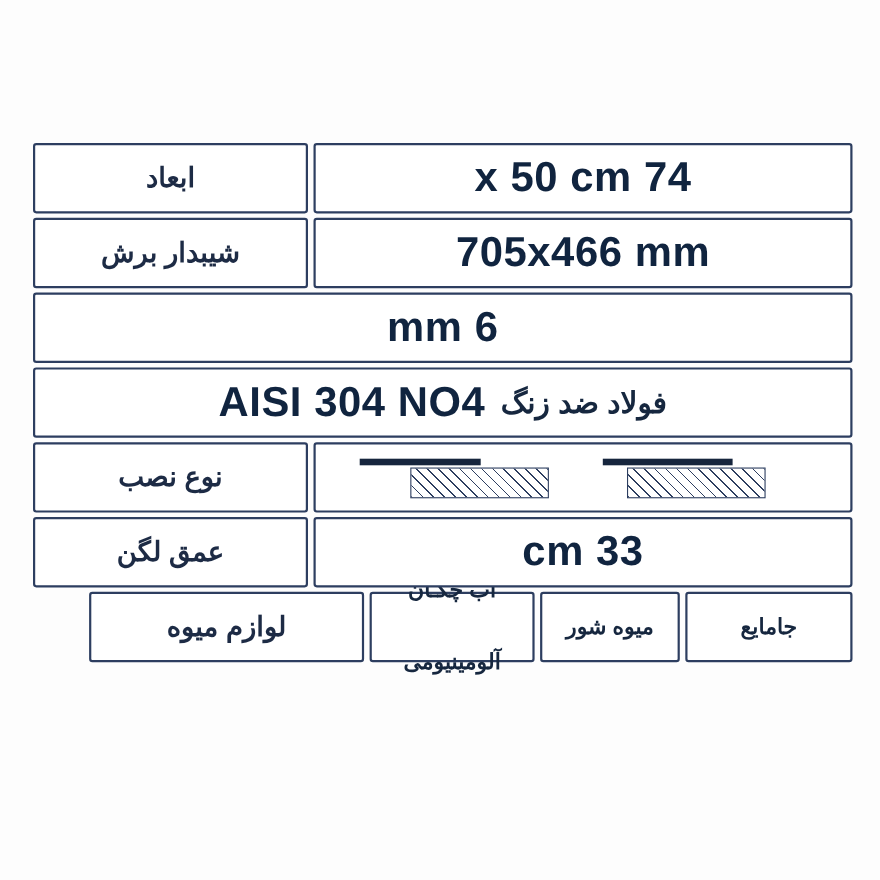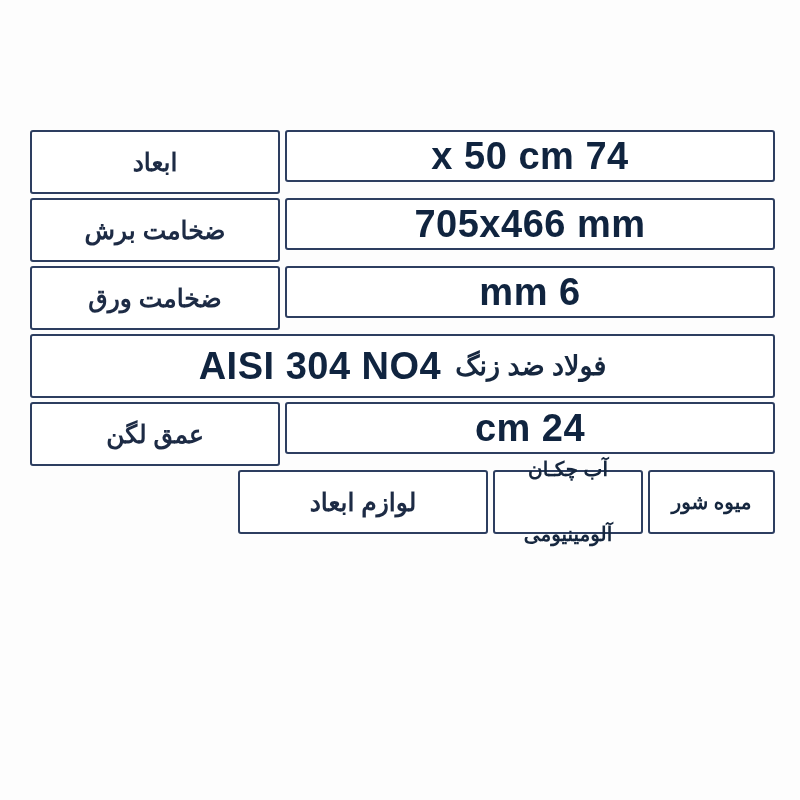--- a/index.html
+++ b/index.html
@@ -46,21 +46,21 @@
     width: 250px;
     min-width: 250px;
     height: 64px;
     font-size: 25px;
     font-weight: bold;
     letter-spacing: 0px;
     color: #1d2b45;
   }
   .value-cell {
     flex: 1;
-    height: 52px;
+    height: 64px;
     position: relative;
     overflow: hidden;
   }
   .value-text {
     font-size: 38px;
     font-weight: bold;
     color: #10243f;
     letter-spacing: 0.5px;
     white-space: nowrap;
   }
@@ -159,50 +159,66 @@
       <div class="cell value-cell">
         <span class="value-text">74 x 50  cm</span>
       </div>
       <div class="cell label-cell">ابعاد</div>
     </div>
 
     <div class="row">
       <div class="cell value-cell">
         <span class="value-text">705x466 mm</span>
       </div>
-      <div class="cell label-cell">ضخامت برش</div>
+      <div class="cell label-cell">شیبدار برش</div>
     </div>
 
     <div class="row">
       <div class="cell value-cell">
         <span class="value-text">6 mm</span>
       </div>
-      <div class="cell label-cell">ضخامت ورق</div>
     </div>
 
     <div class="row">
       <div class="cell steel-cell">
         <span class="steel-fa">فولاد ضد زنگ</span>
         <span class="steel-en">AISI 304 NO4</span>
       </div>
     </div>
 
-
-    <div class="row">
-      <div class="cell value-cell">
-        <span class="value-text">24 cm</span>
+    <div class="row">
+      <div class="cell install-cell">
+        <span class="diagram top">
+          <span class="bar"></span>
+          <span class="hatch"></span>
+        </span>
+        <span class="diagram under">
+          <span class="bar"></span>
+          <span class="hatch"></span>
+        </span>
+      </div>
+      <div class="cell label-cell">نوع نصب</div>
+    </div>
+
+    <div class="row">
+      <div class="cell value-cell">
+        <span class="value-text">33 cm</span>
       </div>
       <div class="cell label-cell">عمق لگن</div>
     </div>
 
     <div class="acc-row">
+      <div class="acc-cell w1">
+        <span class="acc-line">جامایع</span>
+        <span class="acc-line"></span>
+      </div>
       <div class="acc-cell w2">
         <span class="acc-line">میوه شور</span>
       </div>
       <div class="acc-cell w3">
         <span class="acc-line">آب چکـان</span>
         <span class="acc-line">آلومینیومی</span>
       </div>
-      <div class="cell label-cell">لوازم ابعاد</div>
+      <div class="cell label-cell">لوازم میوه</div>
     </div>
 
   </div>
 </div>
 
 </body></html>

